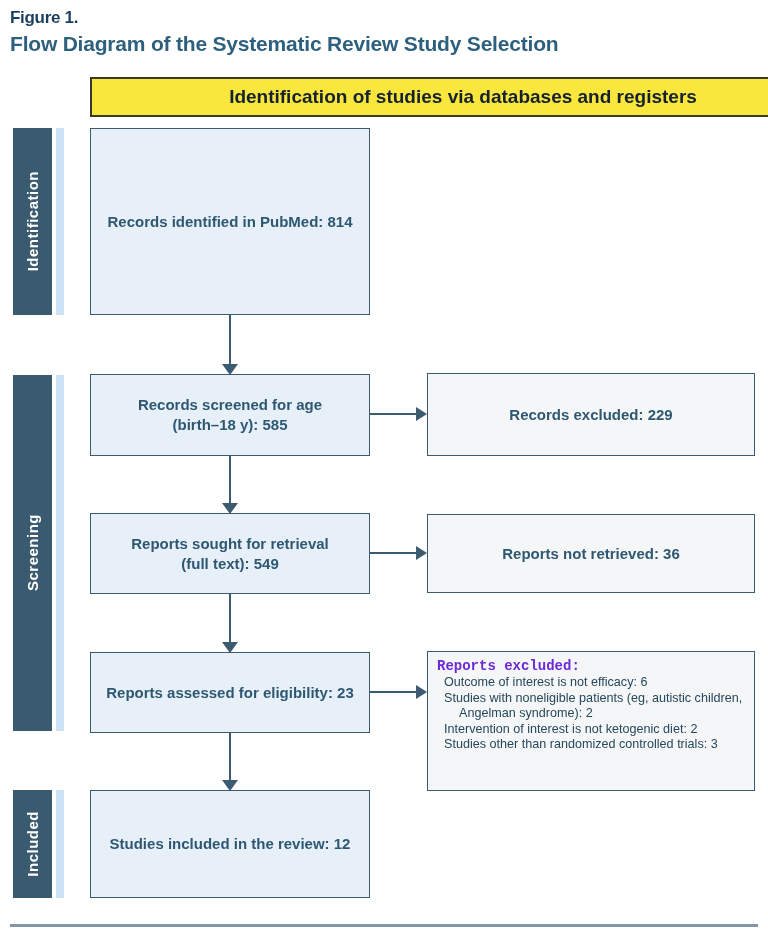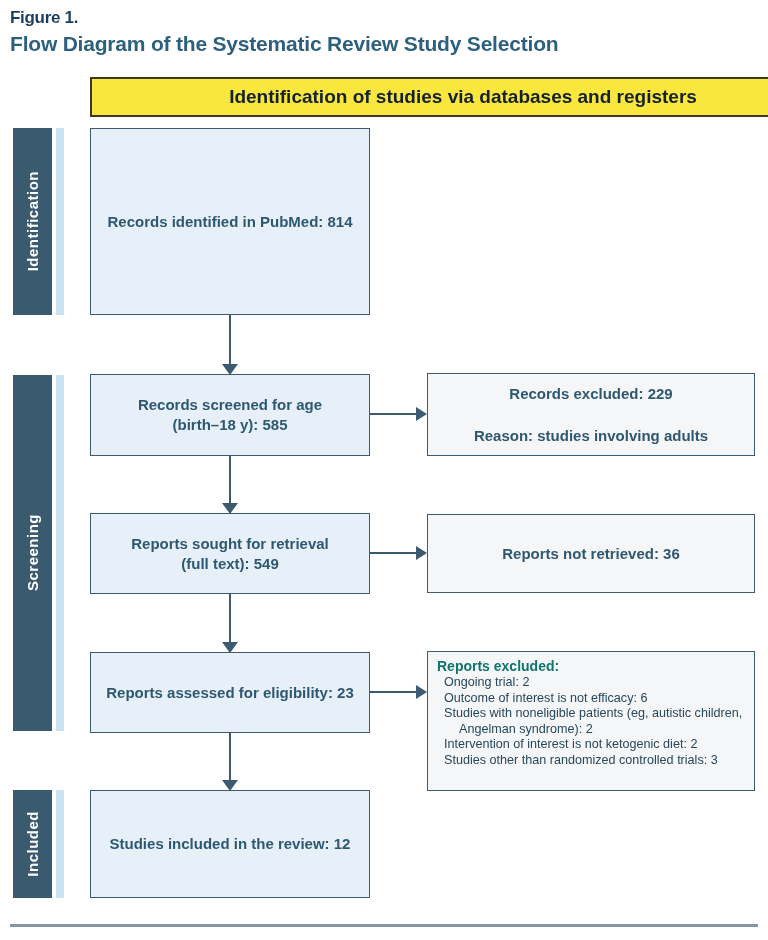--- a/index.html
+++ b/index.html
@@ -24,21 +24,21 @@
                white-space:nowrap;}
 
   .box{position:absolute;border:1.5px solid #3c5a70;box-sizing:border-box;
        display:flex;flex-direction:column;align-items:center;justify-content:center;
        text-align:center;font-weight:bold;color:#2e5872;font-size:15px;line-height:20px;}
   .box.main{background:#e7f0f9;}
   .box.side{background:#f5f6f7;}
 
   .excl-box{position:absolute;border:1.5px solid #3c5a70;box-sizing:border-box;
             background:#f5f6f7;color:#2e5872;padding:6px 8px 6px 9px;text-align:left;}
-  .excl-heading{font-size:14px;font-weight:bold;line-height:17px;color:#0f766e;}
+  .excl-heading{font-size:14px;font-weight:bold;line-height:17px;color:#6d28d9;font-family:Liberation Mono, monospace;}
   .excl-item{font-size:12.6px;line-height:15.6px;color:#27475c;
              margin-left:7px;padding-left:15px;text-indent:-15px;max-width:300px;}
 
   .varrow{position:absolute;left:229px;width:2px;background:#3c5a70;}
   .vhead{position:absolute;left:222px;width:0;height:0;
          border-left:8px solid transparent;border-right:8px solid transparent;
          border-top:11px solid #3c5a70;}
   .harrow{position:absolute;height:2px;background:#3c5a70;}
   .hhead{position:absolute;width:0;height:0;
          border-top:7px solid transparent;border-bottom:7px solid transparent;
@@ -90,30 +90,28 @@
   <div class="box main" style="left:90px;top:652px;width:280px;height:81px;">
     <div>Reports assessed for eligibility: 23</div>
   </div>
 
   <div class="box main" style="left:90px;top:790px;width:280px;height:108px;">
     <div>Studies included in the review: 12</div>
   </div>
 
   <div class="box side" style="left:427px;top:373px;width:328px;height:83px;gap:22px;">
     <div>Records excluded: 229</div>
-    <div>Reason: studies involving adults</div>
   </div>
 
   <div class="box side" style="left:427px;top:514px;width:328px;height:79px;">
     <div>Reports not retrieved: 36</div>
   </div>
 
   <div class="excl-box" style="left:427px;top:651px;width:328px;height:140px;">
     <div class="excl-heading">Reports excluded:</div>
-    <div class="excl-item">Ongoing trial: 2</div>
     <div class="excl-item">Outcome of interest is not efficacy: 6</div>
     <div class="excl-item">Studies with noneligible patients (eg, autistic children, Angelman syndrome): 2</div>
     <div class="excl-item">Intervention of interest is not ketogenic diet: 2</div>
     <div class="excl-item">Studies other than randomized controlled trials: 3</div>
   </div>
 
   <div class="varrow" style="top:315px;height:49px;"></div>
   <div class="vhead" style="top:364px;"></div>
 
   <div class="varrow" style="top:456px;height:47px;"></div>

